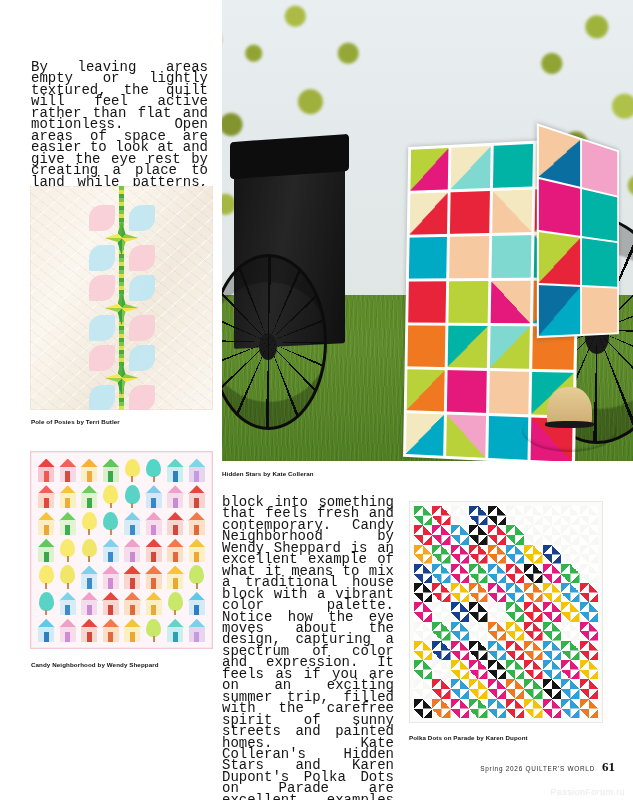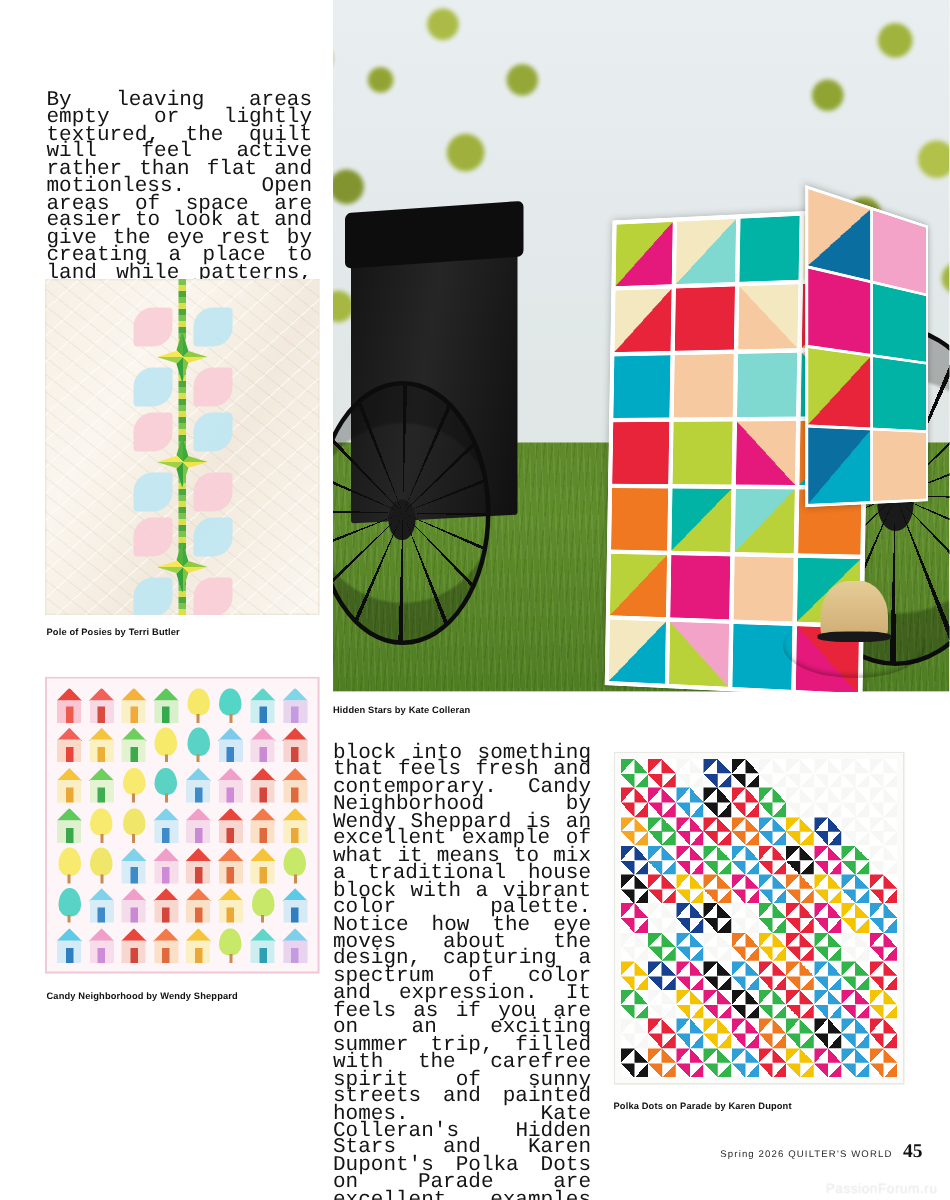--- a/index.html
+++ b/index.html
@@ -640,17 +640,17 @@
         <div class="pin" style="--a: #f5c400;"></div>
         <div class="pin" style="--a: #e5187c;"></div>
         <div class="pin" style="--a: #2f9fd8;"></div>
         <div class="pin" style="--a: #f07820;"></div>
       </div>
   </div>
   <div class="caption" style="left:409px;top:734px;">Polka Dots on Parade by Karen Dupont</div>
 
   <div id="footer">
     <span class="issue">Spring 2026 QUILTER'S WORLD</span>
-    <span class="pageno">45</span>
+    <span class="pageno">61</span>
   </div>
   <div id="watermark">PassionForum.ru</div>
 
 </div>
 
 </body></html>

